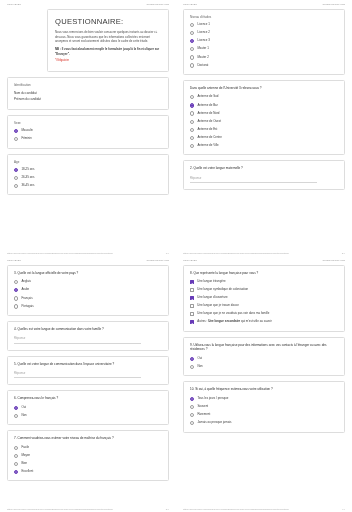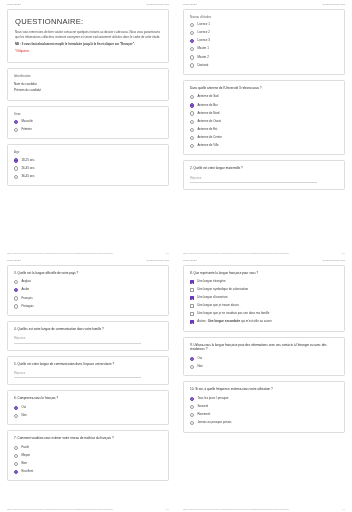--- a/index.html
+++ b/index.html
@@ -55,21 +55,21 @@
     letter-spacing: -.02px;
   }
   
   .card {
     border: 0.4px solid #dddddd;
     border-radius: 1.5px;
     background: #fff;
     padding: 5px 6px 6px 6px;
     margin-bottom: 5px;
   }
-  .card.title-card { padding: 8px 7px 9px 7px; }
+  .card.title-card { padding: 8px 7px 9px 7px; margin-left: 40px; }
   .form-title {
     font-size: 7.6px;
     font-weight: 400;
     color: #363636;
     letter-spacing: .25px;
     margin-bottom: 4.5px;
     line-height: 1;
   }
   .form-desc {
     font-size: 2.85px;

